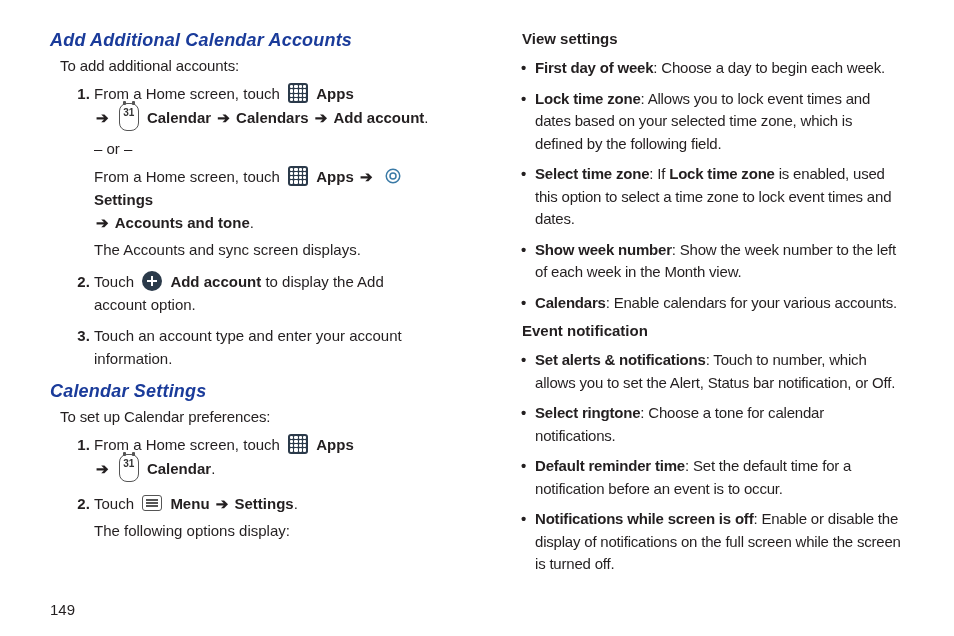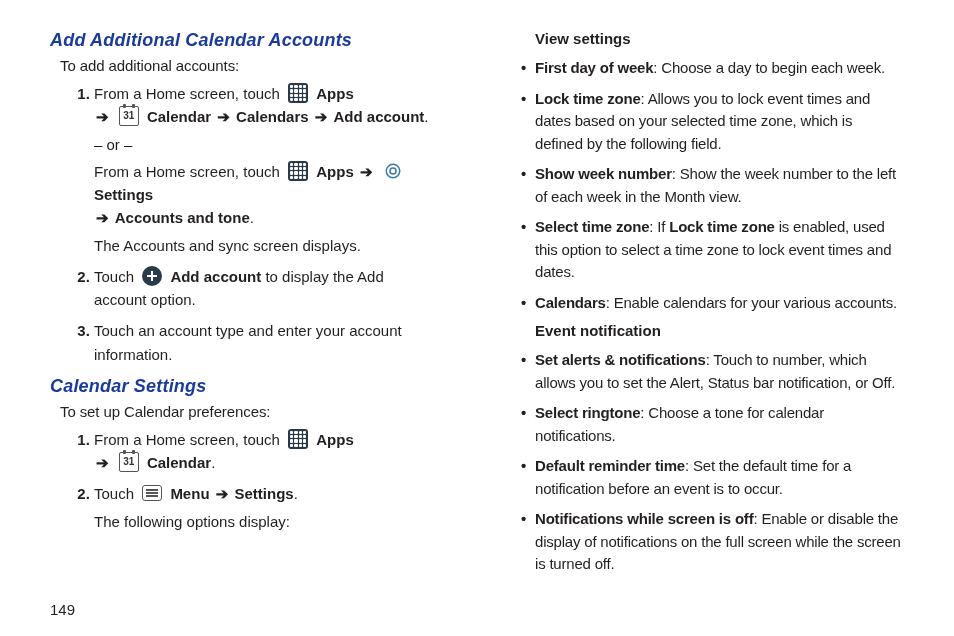--- a/index.html
+++ b/index.html
@@ -81,23 +81,23 @@
     gap: 1px;
   }
   .icon-apps i {
     background: #fff;
     border-radius: 1px;
     display: block;
   }
   
   .icon-cal {
     width: 20px;
-    height: 20px;
+    height: 28px;
     border: 1.5px solid #555;
-    border-radius: 2px;
+    border-radius: 8px;
     box-sizing: border-box;
     font-size: 10px;
     line-height: 17px;
     text-align: center;
     font-weight: bold;
     color: #333;
     position: relative;
   }
   .icon-cal::before, .icon-cal::after {
     content: "";
@@ -152,21 +152,21 @@
   }
   .icon-menu i {
     height: 2px;
     background: #555;
     display: block;
   }
   
   .subhead {
     font-weight: bold;
     font-size: 15px;
-    margin: 0 0 10px 14px;
+    margin: 0 0 10px 1px;
   }
   ul.bullets {
     list-style: none;
     margin: 0 0 8px 0;
     padding: 0;
     font-size: 15px;
   }
   ul.bullets > li {
     position: relative;
     padding-left: 14px;
@@ -315,22 +315,22 @@
           <div class="subblock">The following options display:</div>
         </li>
       </ol>
     </div>
 
     <div class="col">
       <p class="subhead">View settings</p>
       <ul class="bullets">
         <li><span class="bold">First day of week</span><span>: Choose a day to begin each week.</span></li>
         <li><span class="bold">Lock time zone</span><span>: Allows you to lock event times and dates based on your selected time zone, which is defined by the following field.</span></li>
+        <li><span class="bold">Select time zone</span><span>: If </span><span class="bold">Lock time zone</span><span> is enabled, used this option to select a time zone to lock event times and dates.</span></li>
         <li><span class="bold">Show week number</span><span>: Show the week number to the left of each week in the Month view.</span></li>
-        <li><span class="bold">Select time zone</span><span>: If </span><span class="bold">Lock time zone</span><span> is enabled, used this option to select a time zone to lock event times and dates.</span></li>
         <li><span class="bold">Calendars</span><span>: Enable calendars for your various accounts.</span></li>
       </ul>
 
       <p class="subhead">Event notification</p>
       <ul class="bullets">
         <li><span class="bold">Set alerts &amp; notifications</span><span>: Touch to number, which allows you to set the Alert, Status bar notification, or Off.</span></li>
         <li><span class="bold">Select ringtone</span><span>: Choose a tone for calendar notifications.</span></li>
         <li><span class="bold">Default reminder time</span><span>: Set the default time for a notification before an event is to occur.</span></li>
         <li><span class="bold">Notifications while screen is off</span><span>: Enable or disable the display of notifications on the full screen while the screen is turned off.</span></li>
       </ul>

